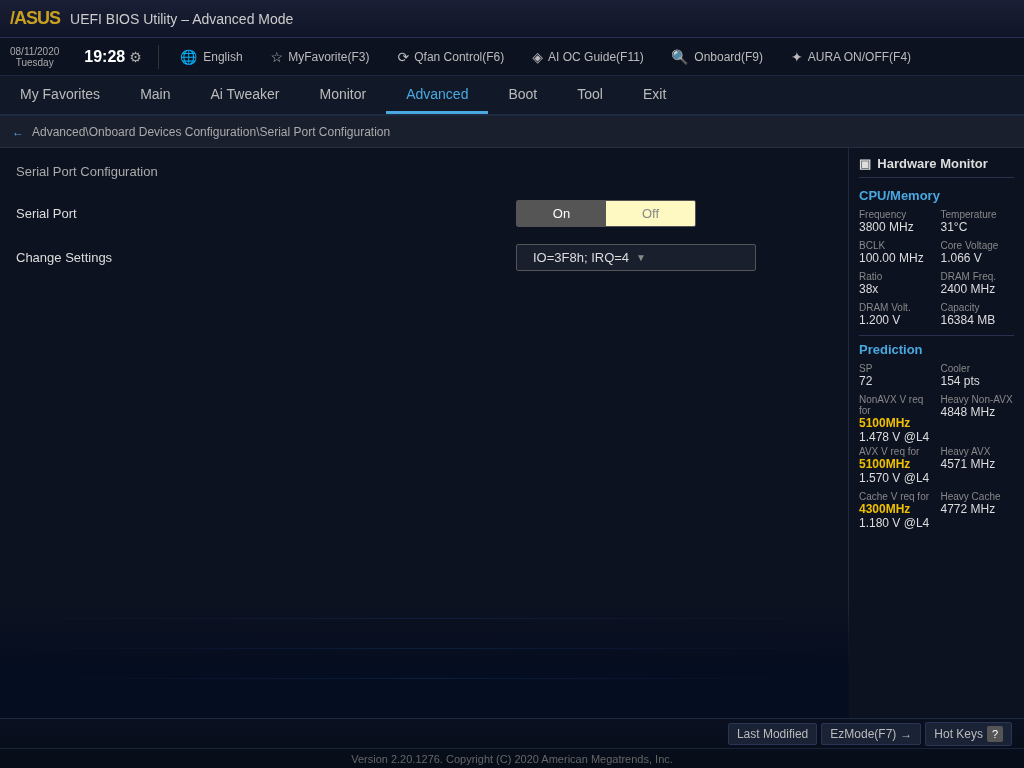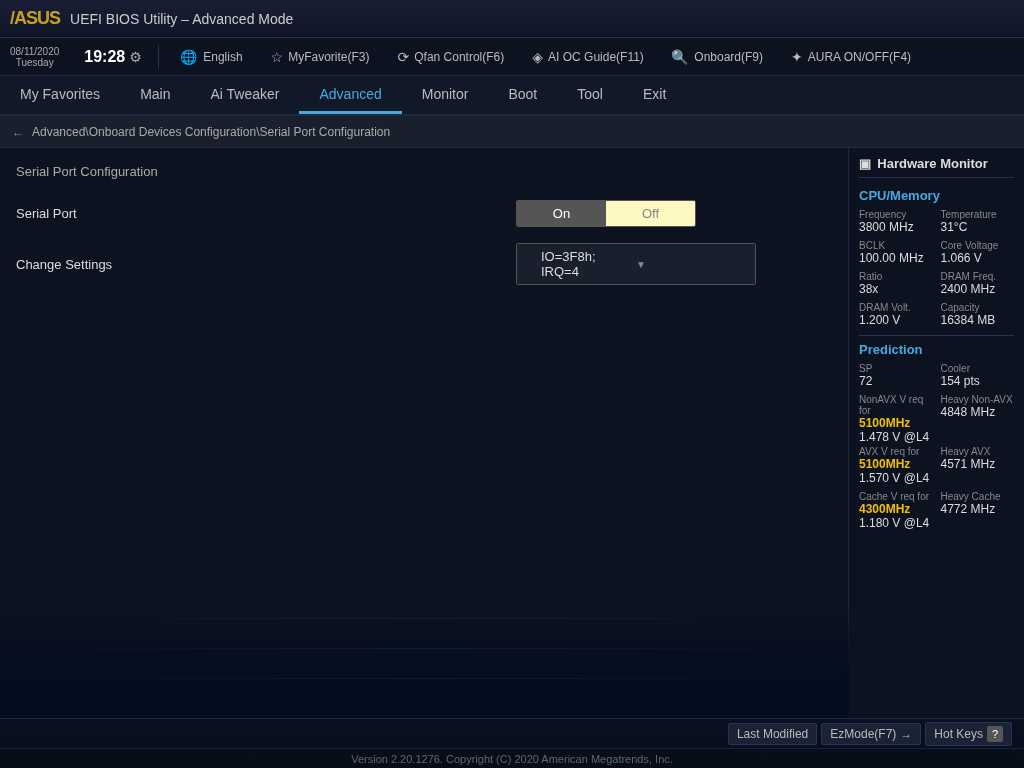--- a/index.html
+++ b/index.html
@@ -147,21 +147,21 @@
     }
 
     
     .dropdown-control {
       display: flex;
       align-items: center;
       width: 240px;
       background: #1a1f2e;
       border: 1px solid #555;
       border-radius: 2px;
-      padding: 5px 24px;
+      padding: 5px 16px;
       cursor: pointer;
       font-size: 13px;
       color: #ddd;
       position: relative;
     }
     .dropdown-control span { flex: 1; }
     .dropdown-arrow { color: #888; font-size: 10px; }
 
     
     #info-icon {
@@ -320,22 +320,22 @@
   <div class="toolbar-item">
     <span class="icon">✦</span>
     <span>AURA ON/OFF(F4)</span>
   </div>
 </div>
 
 <div id="navbar">
   <div class="nav-item">My Favorites</div>
   <div class="nav-item">Main</div>
   <div class="nav-item">Ai Tweaker</div>
+  <div class="nav-item">Monitor</div>
   <div class="nav-item active">Advanced</div>
-  <div class="nav-item">Monitor</div>
   <div class="nav-item">Boot</div>
   <div class="nav-item">Tool</div>
   <div class="nav-item">Exit</div>
 </div>
 
 <div id="breadcrumb">
   <span style="margin-right:8px;color:#4aa8e0;cursor:pointer;">←</span>
   <span>Advanced\Onboard Devices Configuration\Serial Port Configuration</span>
 </div>
 

